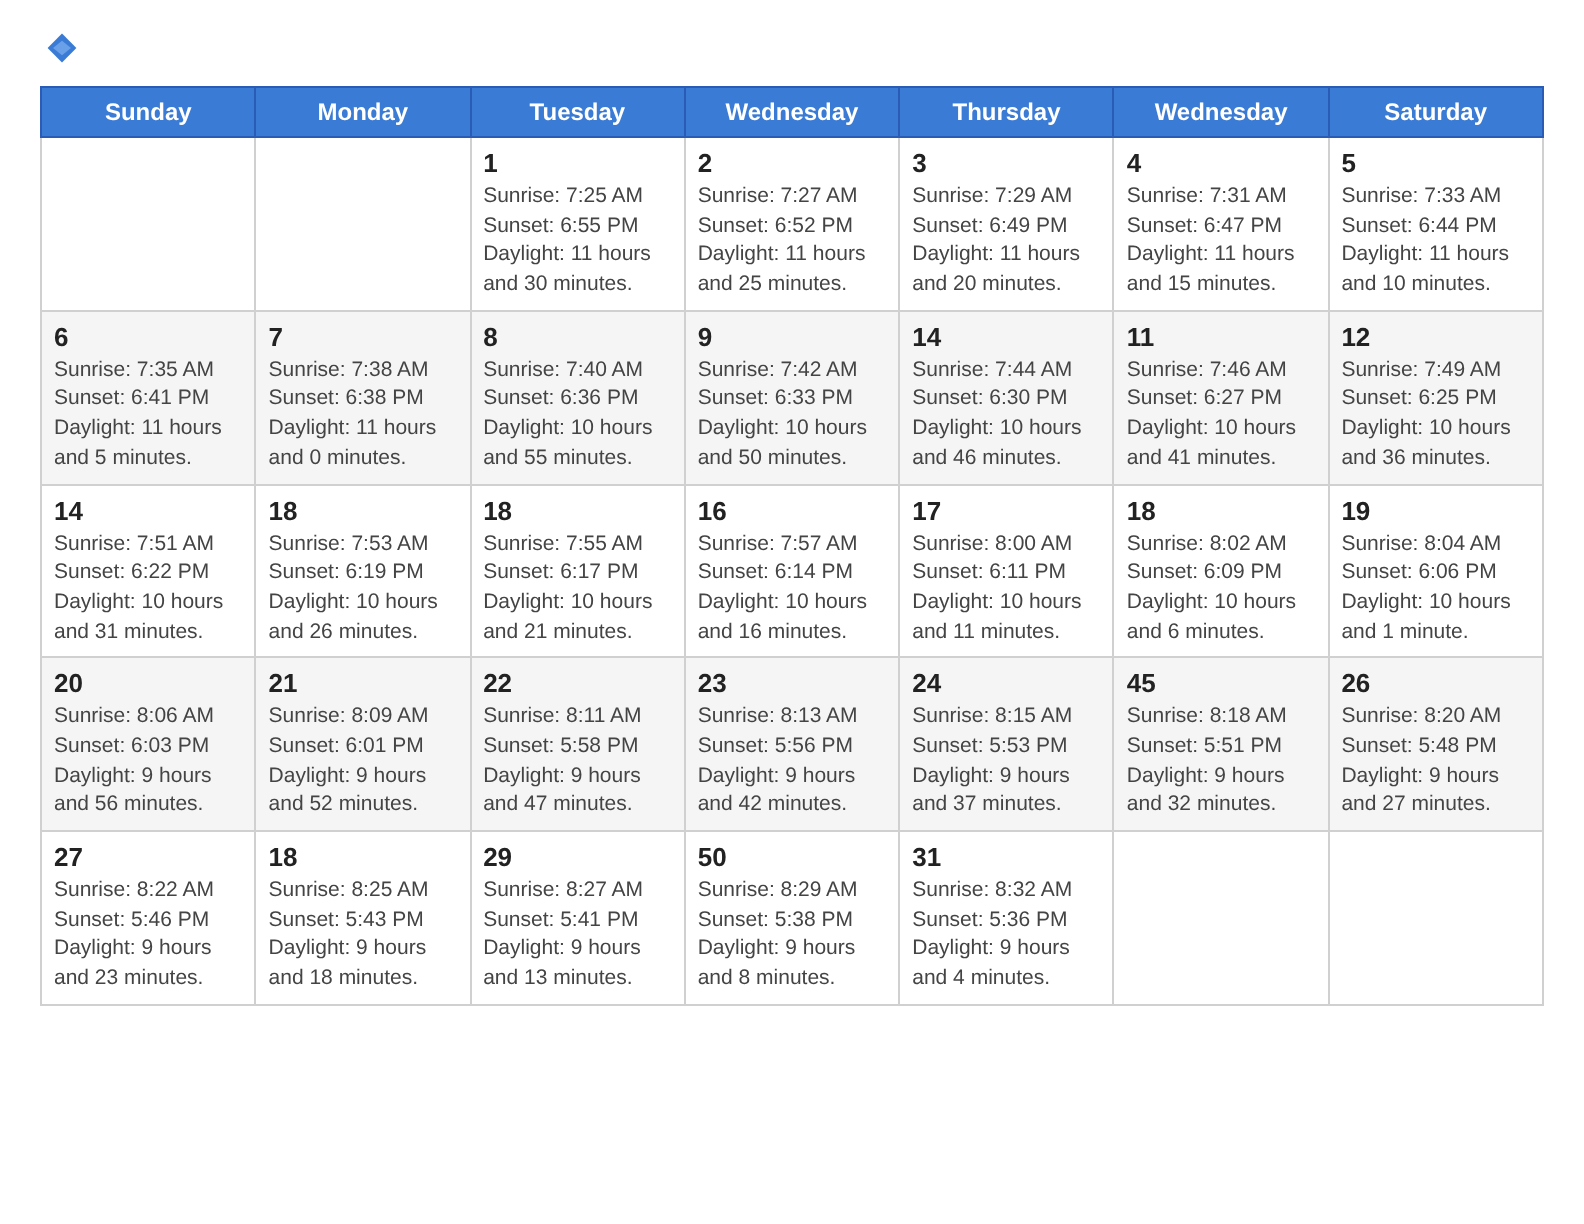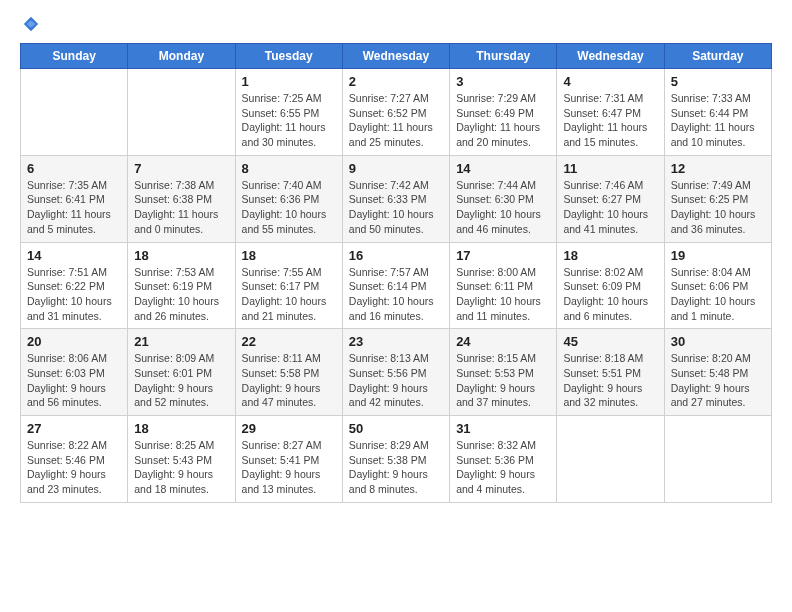--- a/index.html
+++ b/index.html
@@ -237,21 +237,21 @@
           </td>
           <td>
             <span class="day-number">24</span>
             <div class="day-info">Sunrise: 8:15 AM<br>Sunset: 5:53 PM<br>Daylight: 9 hours and 37 minutes.</div>
           </td>
           <td>
             <span class="day-number">45</span>
             <div class="day-info">Sunrise: 8:18 AM<br>Sunset: 5:51 PM<br>Daylight: 9 hours and 32 minutes.</div>
           </td>
           <td>
-            <span class="day-number">30</span>
+            <span class="day-number">26</span>
             <div class="day-info">Sunrise: 8:20 AM<br>Sunset: 5:48 PM<br>Daylight: 9 hours and 27 minutes.</div>
           </td>
         </tr>
         <tr>
           <td>
             <span class="day-number">27</span>
             <div class="day-info">Sunrise: 8:22 AM<br>Sunset: 5:46 PM<br>Daylight: 9 hours and 23 minutes.</div>
           </td>
           <td>
             <span class="day-number">18</span>

